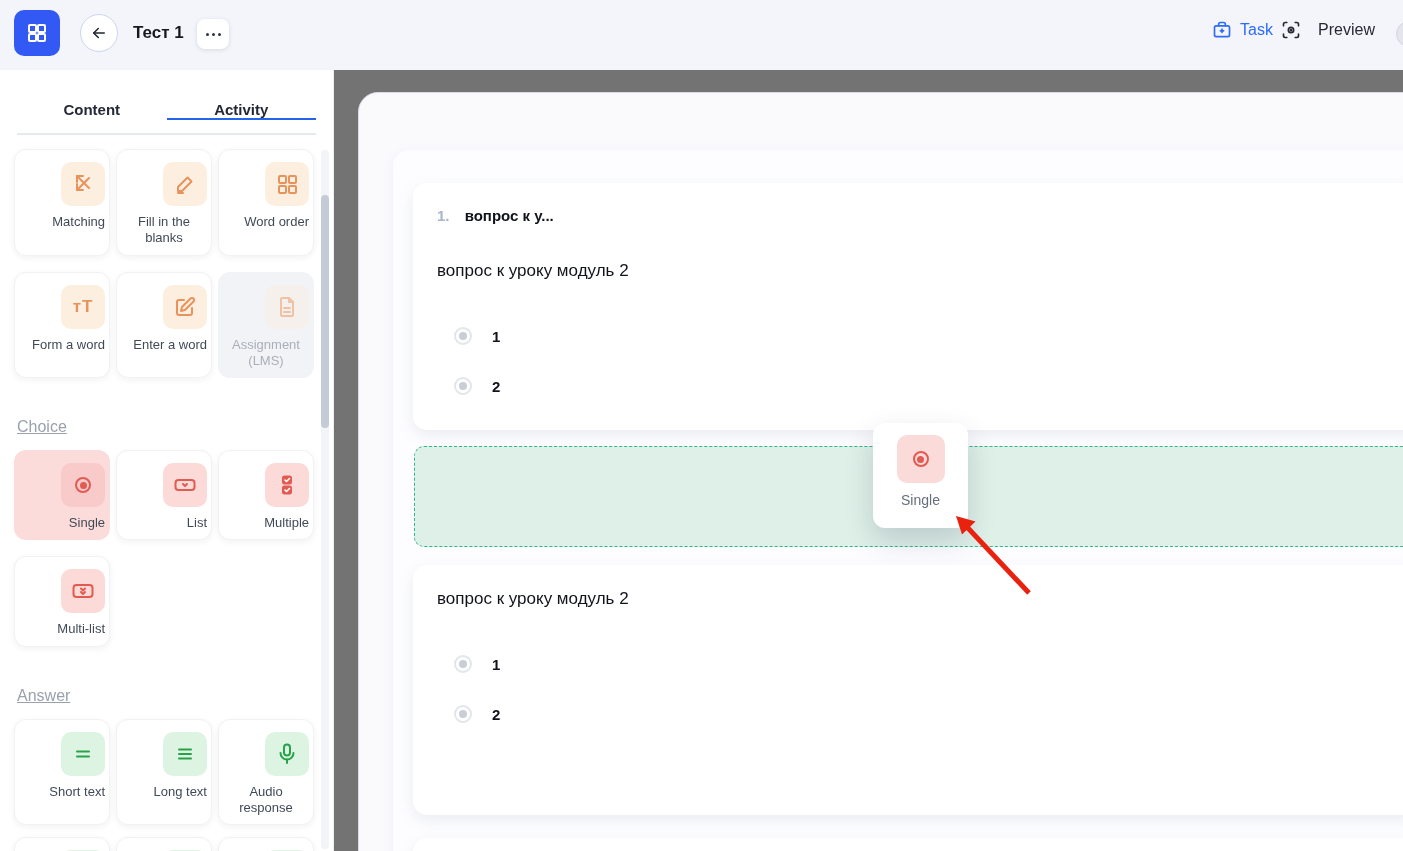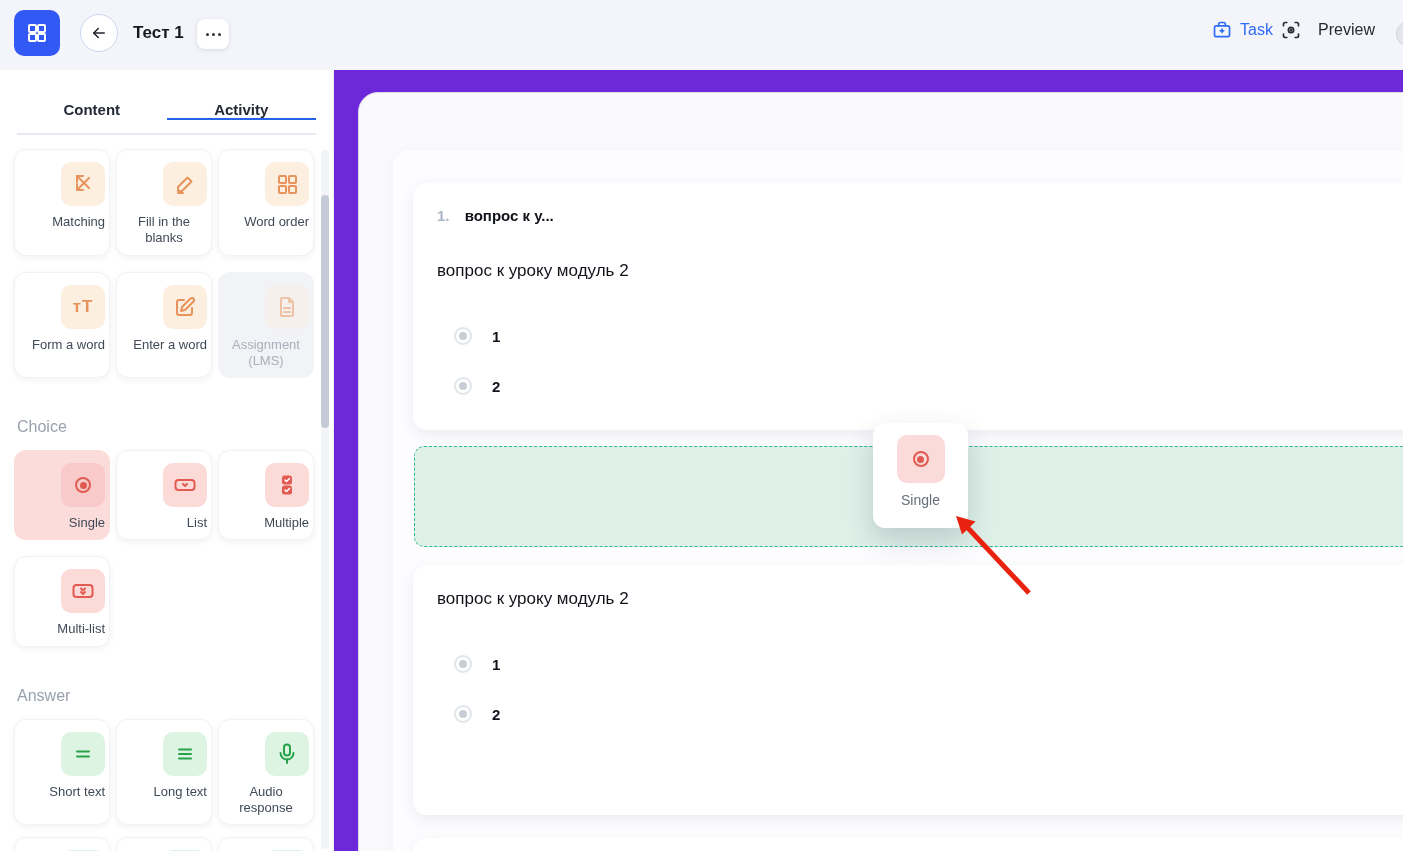--- a/index.html
+++ b/index.html
@@ -48,29 +48,29 @@
   .acard .lbl { font-size:13px; line-height:1.25; color:#404a57; text-align:center; }
   .isq.orange { background:#fcefe0; color:#e8935c; }
   .isq.red    { background:#fbdad8; color:#e25b52; }
   .isq.green  { background:#def4e2; color:#27a24b; }
   .acard.disabled { background:#f2f3f6; border-color:transparent; box-shadow:none; cursor:default; }
   .acard.disabled .isq { background:#f6efe8; color:#edb28a; opacity:.75; }
   .acard.disabled .lbl { color:#a9b0bb; }
   .acard.picked { background:#fcdcdb; border-color:transparent; box-shadow:none; }
   .acard.picked .isq { background:#f8caca; }
   .acard.stub { height:40px; padding-top:12px; }
-  .section-h { margin:40px 0 13px 17px; font-size:16px; color:#99a1ad; font-weight:500; }
+  .section-h { margin:40px 0 13px 17px; font-size:16px; color:#99a1ad; font-weight:500;text-decoration:underline; }
   .glyph-tT { font-size:17px; font-weight:600; letter-spacing:1px; }
   .sb-track { position:absolute; left:321px; top:80px; bottom:2px; width:8px; border-radius:4px;
     background:#f2f4f8; }
   .sb-thumb { position:absolute; left:321px; top:125px; height:233px; width:8px; border-radius:4px;
     background:#c5cbd6; cursor:pointer; }
 
   
-  .main { position:absolute; left:334px; top:70px; right:0; bottom:0; background:#6d28d9; overflow:hidden; }
+  .main { position:absolute; left:334px; top:70px; right:0; bottom:0; background:#737373; overflow:hidden; }
   .panel { position:absolute; left:24px; top:22px; right:-20px; bottom:-20px; background:#fafafd;
     border:1px solid #dbdcea; border-radius:20px; }
   .wrapper { position:absolute; left:59px; top:80px; right:-20px; bottom:-20px; background:#fdfdff;
     border-radius:16px; box-shadow:0 2px 10px rgba(120,130,160,.08); }
   .qcard { position:absolute; left:79px; right:-20px; background:#fff; border-radius:14px;
     box-shadow:0 5px 14px rgba(140,150,175,.16); padding:24px 24px 0; cursor:pointer; }
   .qcard.q1 { top:113px; height:247px; }
   .qcard.q2 { top:495px; height:250px; }
   .qcard.q3 { top:768px; height:110px; }
   .q-head { font-size:15px; margin-bottom:37px; }

